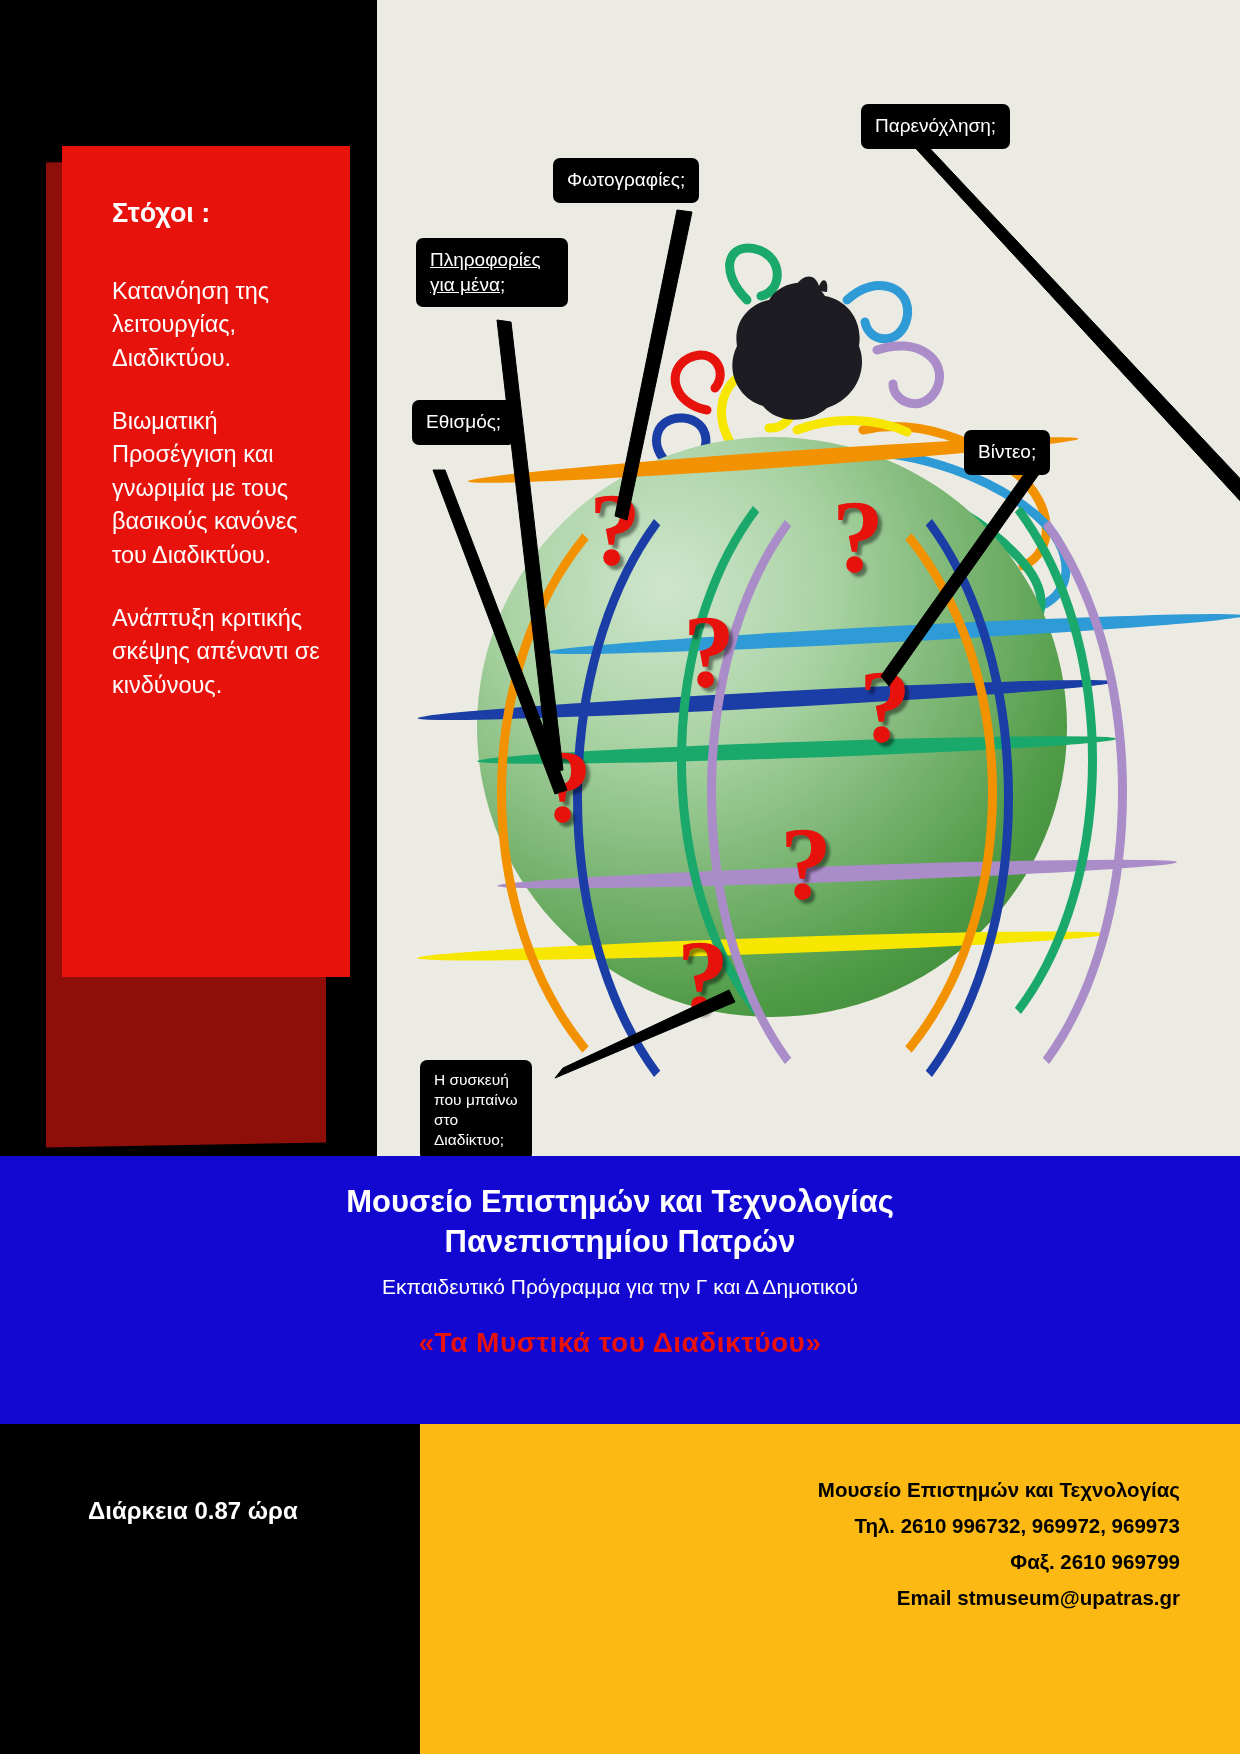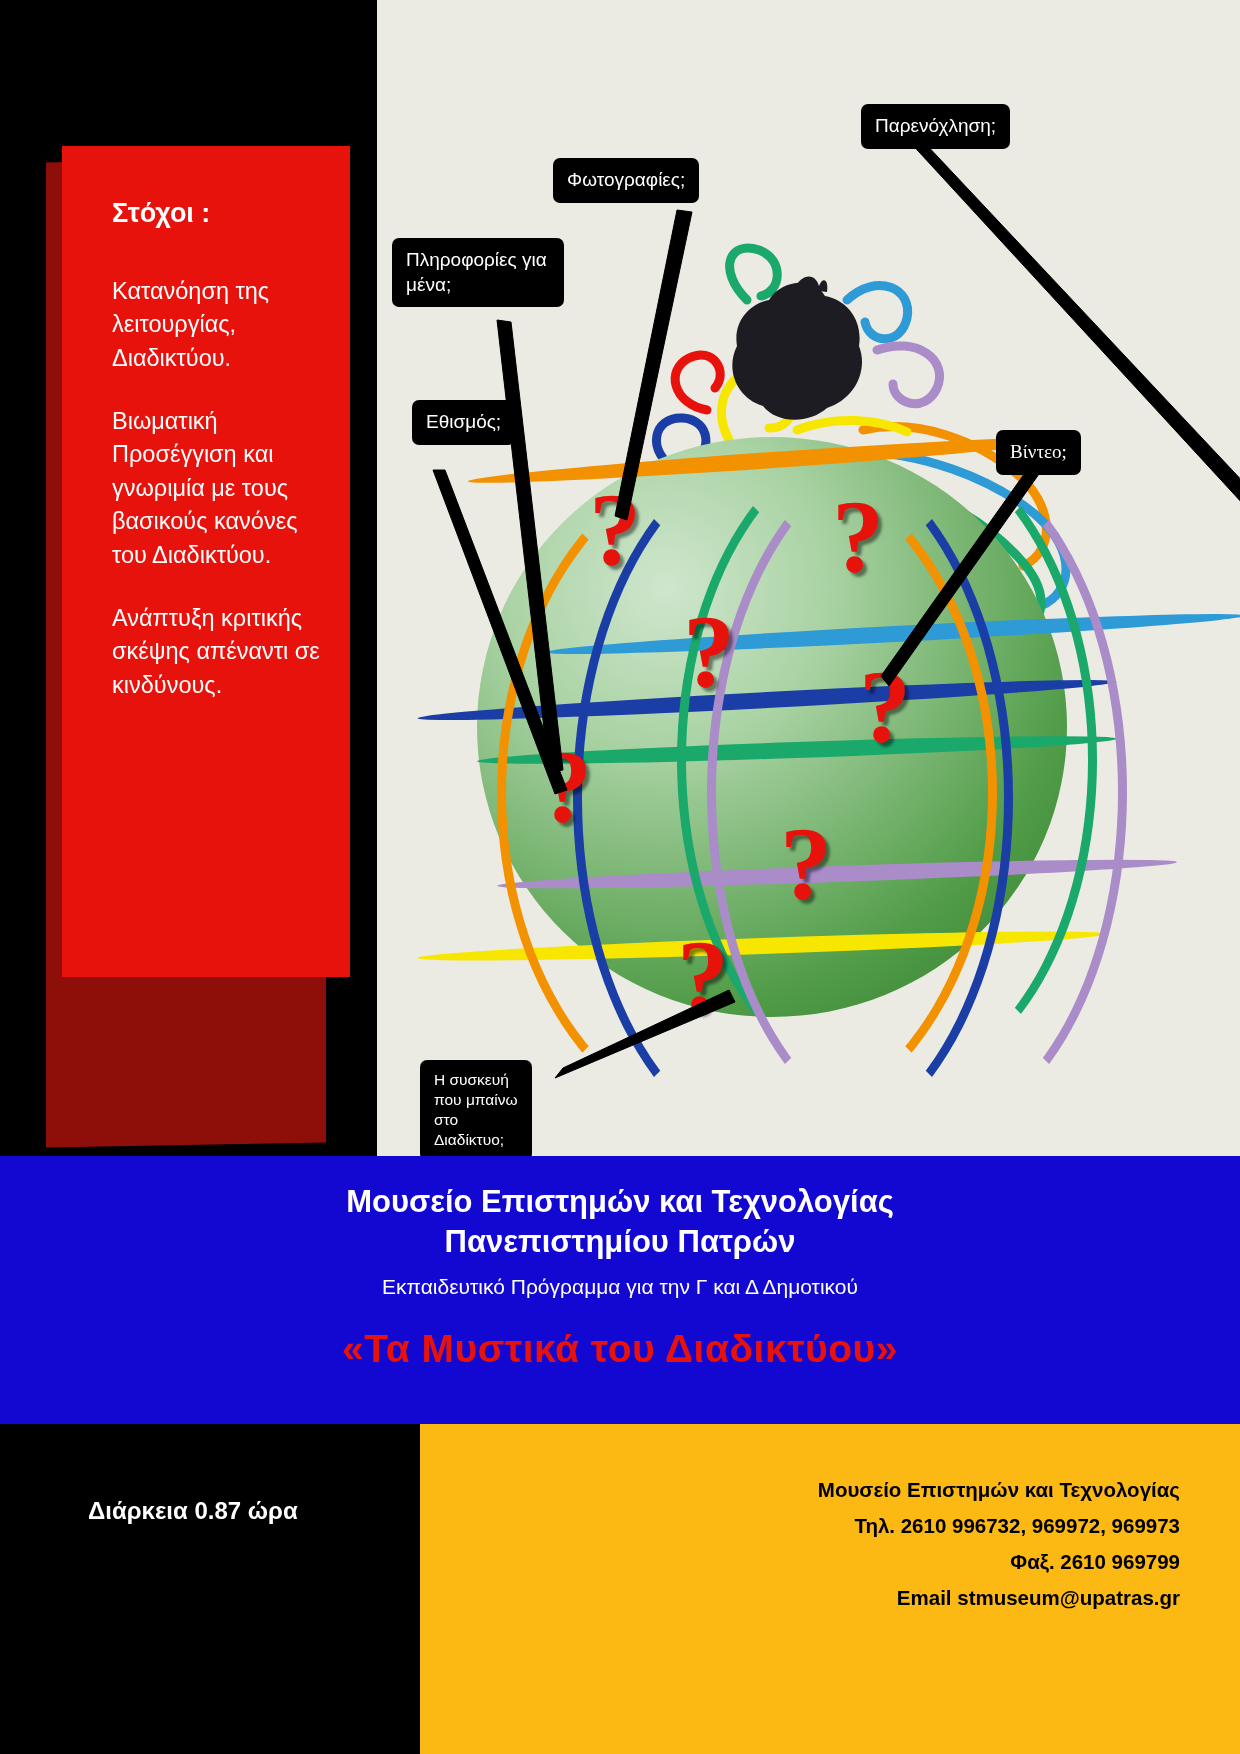--- a/index.html
+++ b/index.html
@@ -84,21 +84,21 @@
   .callout.small { font-size:15.5px; }
 
   
   .blue {
     position:absolute; left:0; top:1156px; width:1240px; height:268px;
     background:#1307d2; color:#fff; text-align:center;
   }
   .blue h1 { margin:26px 0 0 0; font-size:31px; line-height:1.28; font-weight:bold; }
   .blue h2 { margin:14px 0 0 0; font-size:21px; font-weight:normal;text-align:center; }
   .blue .secret {
-    margin:28px 0 0 0; font-size:39px; font-weight:bold; color:#e8120c;
+    margin:28px 0 0 0; font-size:28px; font-weight:bold; color:#e8120c;
     letter-spacing:0.5px;
   }
 
   
   .bottom-black {
     position:absolute; left:0; top:1424px; width:420px; height:330px;
     background:#000; color:#fff;
   }
   .duration {
     position:absolute; left:88px; top:1497px; font-size:24px; font-weight:bold; color:#fff;
@@ -172,23 +172,23 @@
         <polygon points="120,320 134,322 186,770 172,772"></polygon>
         <polygon points="56,470 68,470 190,790 178,794"></polygon>
         <polygon points="650,470 662,474 512,686 504,676"></polygon>
         <polygon points="178,1078 186,1068 352,990 358,1002"></polygon>
       </g>
     </svg>
   </div>
 
   <div class="callout" style="left:861px; top:104px;">Παρενόχληση;</div>
   <div class="callout" style="left:553px; top:158px;">Φωτογραφίες;</div>
-  <div class="callout" style="left:392px; top:238px; width:172px;">Πληροφορίες για μένα;</div>
+  <div class="callout" style="left:416px; top:238px; width:152px;text-decoration:underline;">Πληροφορίες για μένα;</div>
   <div class="callout" style="left:412px; top:400px;">Εθισμός;</div>
-  <div class="callout" style="left:996px; top:430px;font-family:Liberation Serif, serif;">Βίντεο;</div>
+  <div class="callout" style="left:964px; top:430px;">Βίντεο;</div>
   <div class="callout small" style="left:420px; top:1060px; width:112px;">Η συσκευή που μπαίνω  στο Διαδίκτυο;</div>
 
   <div class="red-shadow"></div>
   <div class="red-box">
     <div class="title">Στόχοι :</div>
     <p>Κατανόηση της λειτουργίας, Διαδικτύου.</p>
     <p>Βιωματική Προσέγγιση και γνωριμία με τους βασικούς κανόνες του Διαδικτύου.</p>
     <p>Ανάπτυξη κριτικής σκέψης απέναντι σε κινδύνους.</p>
   </div>
 

